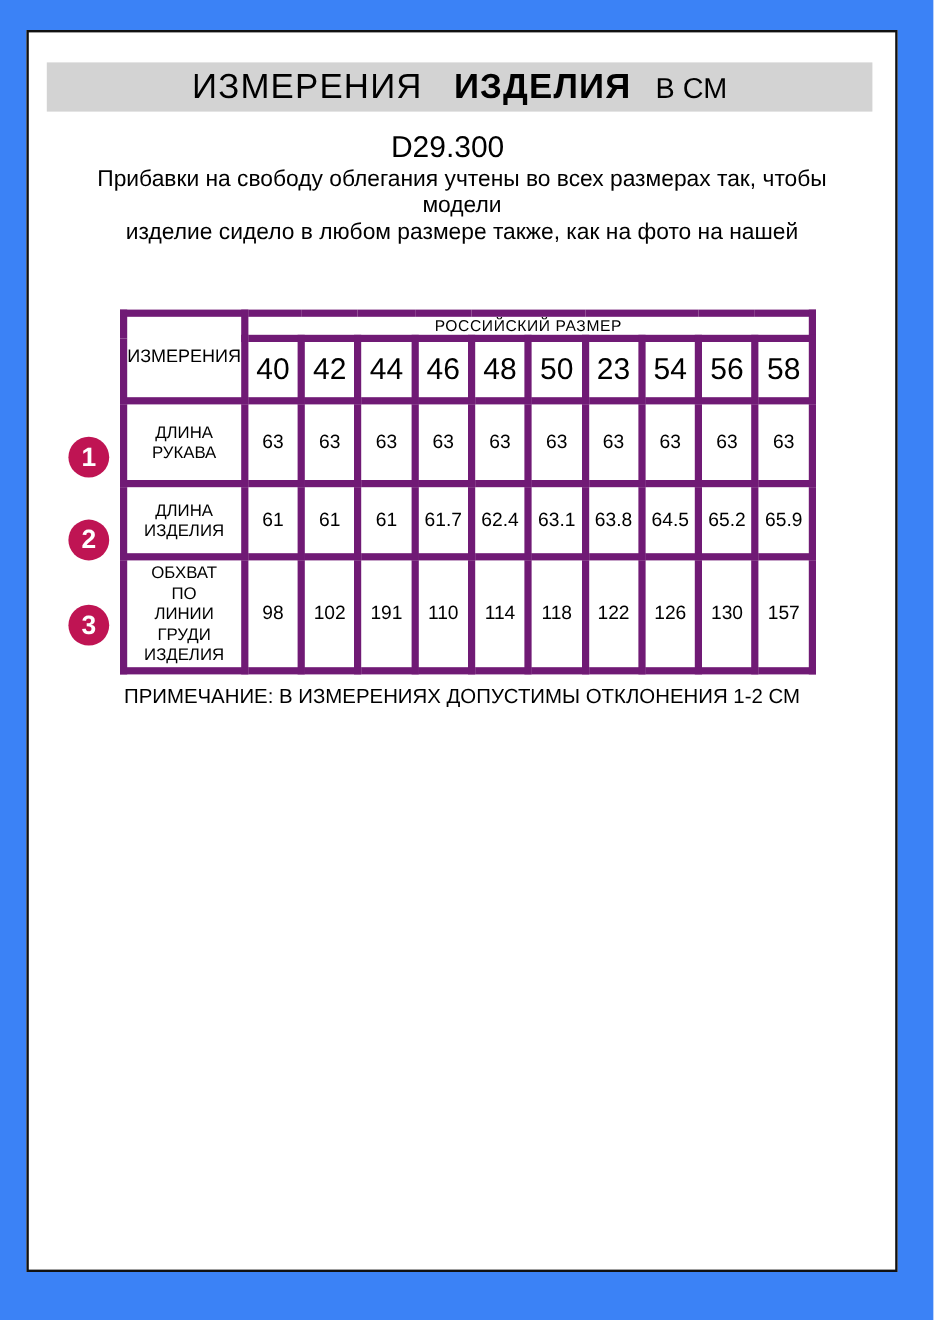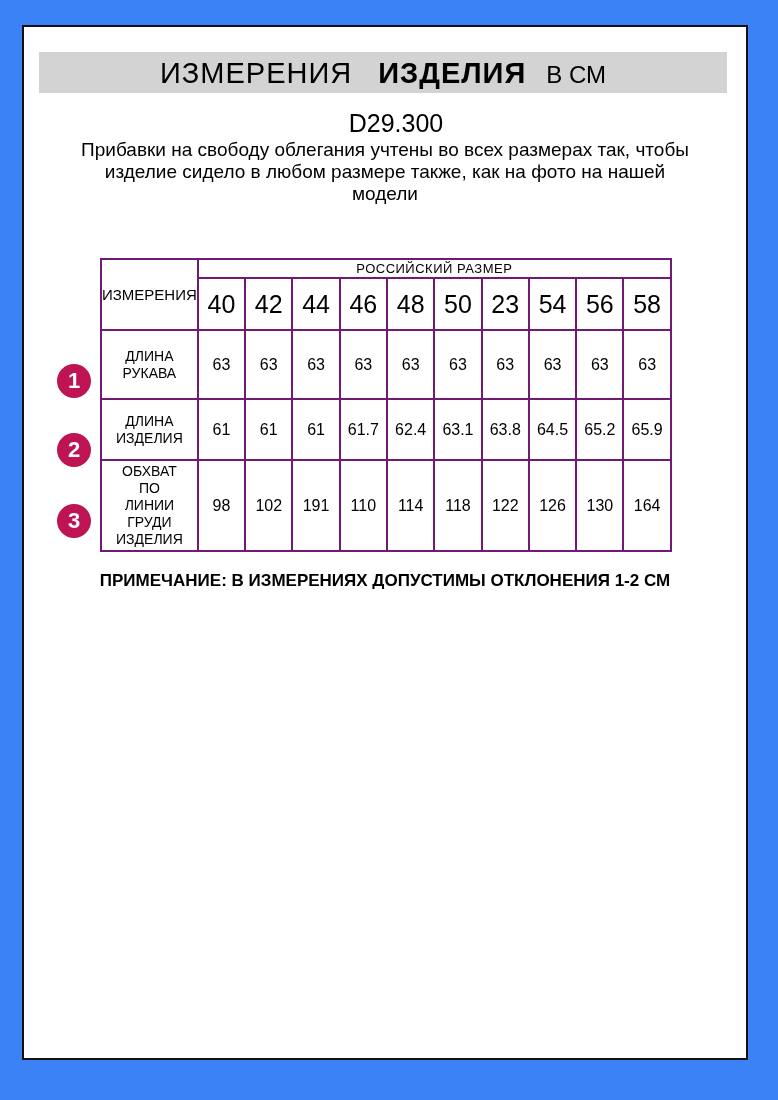--- a/index.html
+++ b/index.html
@@ -50,21 +50,21 @@
     white-space: nowrap;
   }
   .title-unit {
     font-size: 24px;
     font-weight: 400;
     margin-left: 20px;
     white-space: nowrap;
   }
   .model-code {
     position: absolute;
-    left: 33px;
+    left: 10px;
     top: 109px;
     width: 726px;
     text-align: center;
     font-size: 25px;
     font-weight: 400;
   }
   .description {
     position: absolute;
     left: 22px;
     top: 139px;
@@ -76,21 +76,21 @@
   }
   table.size-table {
     position: absolute;
     left: 100px;
     top: 258px;
     border-collapse: collapse;
     table-layout: fixed;
     background: #ffffff;
   }
   table.size-table td, table.size-table th {
-    border: 2px solid #701a75;
+    border: 6px solid #701a75;
     text-align: center;
     vertical-align: middle;
     font-weight: 400;
     margin-top: 36px;
   }
   td.corner-cell {
     width: 95px;
     font-size: 15px;
     white-space: nowrap;
     padding: 0;
@@ -132,41 +132,41 @@
   .badge-1 { top: 364px; }
   .badge-2 { top: 433px; }
   .badge-3 { top: 504px; }
   .note {
     position: absolute;
     left: 22px;
     top: 571px;
     width: 726px;
     text-align: center;
     font-size: 17px;
-    font-weight: 700;
+    font-weight: 400;
   }
 </style>
 </head>
 <body>
 
 <div class="page">
   <div class="frame"></div>
 
   <div class="header-bar">
     <span class="title-main">ИЗМЕРЕНИЯ</span>
     <span class="title-secondary">ИЗДЕЛИЯ</span>
     <span class="title-unit">В СМ</span>
   </div>
 
   <div class="model-code">D29.300</div>
 
   <div class="description">
     <div>Прибавки на свободу облегания учтены во всех размерах так, чтобы</div>
+    <div>модели</div>
     <div>изделие сидело в любом размере также, как на фото на нашей</div>
-    <div>модели</div>
   </div>
 
   <table class="size-table">
     <tbody>
       <tr>
         <td class="corner-cell" rowspan="2">ИЗМЕРЕНИЯ</td>
         <td class="group-header" colspan="10">РОССИЙСКИЙ РАЗМЕР</td>
       </tr>
       <tr class="sizes-row">
         <td class="size-cell">40</td>
@@ -210,21 +210,21 @@
         <td class="label-cell">ОБХВАТ ПО ЛИНИИ ГРУДИ ИЗДЕЛИЯ</td>
         <td class="value-cell">98</td>
         <td class="value-cell">102</td>
         <td class="value-cell">191</td>
         <td class="value-cell">110</td>
         <td class="value-cell">114</td>
         <td class="value-cell">118</td>
         <td class="value-cell">122</td>
         <td class="value-cell">126</td>
         <td class="value-cell">130</td>
-        <td class="value-cell">164</td>
+        <td class="value-cell">157</td>
       </tr>
     </tbody>
   </table>
 
   <div class="badge badge-1">1</div>
   <div class="badge badge-2">2</div>
   <div class="badge badge-3">3</div>
 
   <div class="note">ПРИМЕЧАНИЕ: В ИЗМЕРЕНИЯХ ДОПУСТИМЫ ОТКЛОНЕНИЯ 1-2 СМ</div>
 </div>

